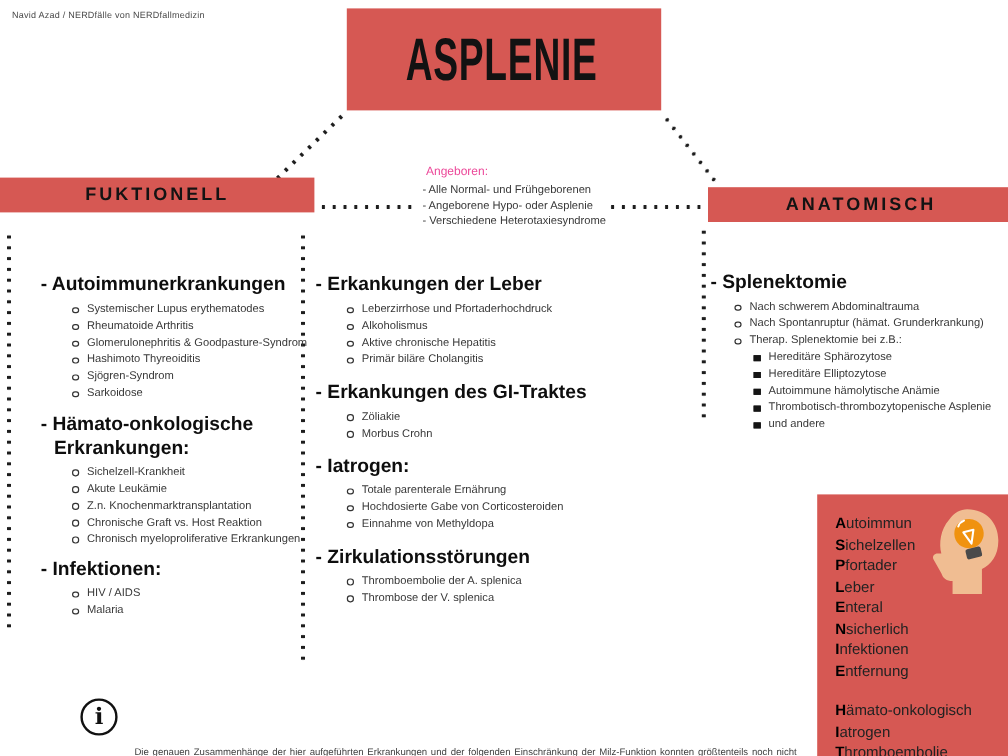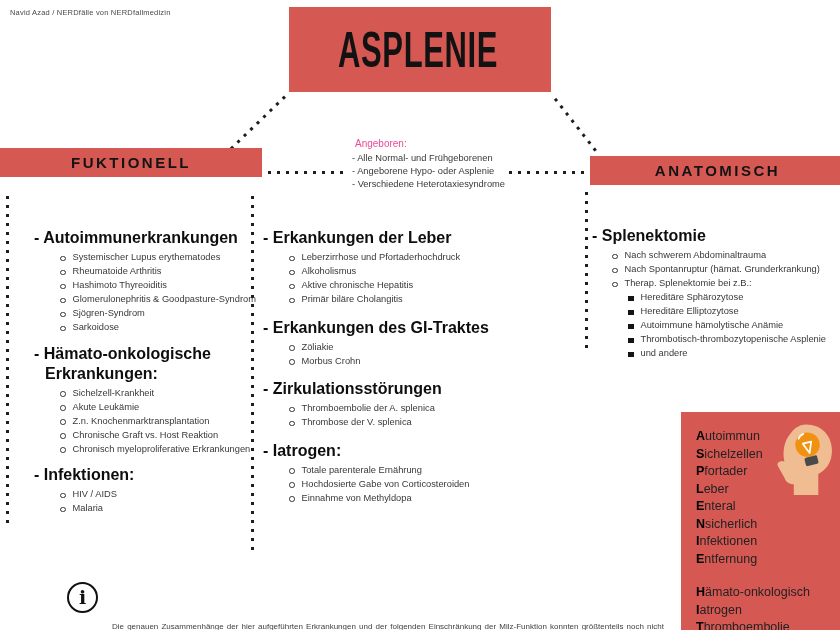--- a/index.html
+++ b/index.html
@@ -118,30 +118,30 @@
             <span class="li-text">Systemischer Lupus erythematodes</span>
           </div>
 
           <div class="li">
             <span class="marker"></span>
             <span class="li-text">Rheumatoide Arthritis</span>
           </div>
 
           <div class="li">
             <span class="marker"></span>
+            <span class="li-text">Glomerulonephritis &amp; Goodpasture-Syndrom</span>
+          </div>
+
+          <div class="li">
+            <span class="marker"></span>
             <span class="li-text">Hashimoto Thyreoiditis</span>
           </div>
 
           <div class="li">
             <span class="marker"></span>
-            <span class="li-text">Glomerulonephritis &amp; Goodpasture-Syndrom</span>
-          </div>
-
-          <div class="li">
-            <span class="marker"></span>
             <span class="li-text">Sjögren-Syndrom</span>
           </div>
 
           <div class="li">
             <span class="marker"></span>
             <span class="li-text">Sarkoidose</span>
           </div>
         </div>
     </div>
     <div class="sec">
@@ -227,51 +227,51 @@
           </div>
 
 
           <div class="li">
             <span class="marker"></span>
             <span class="li-text">Morbus Crohn</span>
           </div>
         </div>
     </div>
     <div class="sec">
+      <div class="sec-h">- Iatrogen:</div>
+      <div>
+
+          <div class="li">
+            <span class="marker"></span>
+            <span class="li-text">Totale parenterale Ernährung</span>
+          </div>
+
+          <div class="li">
+            <span class="marker"></span>
+            <span class="li-text">Hochdosierte Gabe von Corticosteroiden</span>
+          </div>
+
+          <div class="li">
+            <span class="marker"></span>
+            <span class="li-text">Einnahme von Methyldopa</span>
+          </div>
+        </div>
+    </div>
+    <div class="sec">
       <div class="sec-h">- Zirkulationsstörungen</div>
       <div>
 
           <div class="li">
             <span class="marker"></span>
             <span class="li-text">Thromboembolie der A. splenica</span>
           </div>
 
           <div class="li">
             <span class="marker"></span>
             <span class="li-text">Thrombose der V. splenica</span>
-          </div>
-        </div>
-    </div>
-    <div class="sec">
-      <div class="sec-h">- Iatrogen:</div>
-      <div>
-
-          <div class="li">
-            <span class="marker"></span>
-            <span class="li-text">Totale parenterale Ernährung</span>
-          </div>
-
-          <div class="li">
-            <span class="marker"></span>
-            <span class="li-text">Hochdosierte Gabe von Corticosteroiden</span>
-          </div>
-
-          <div class="li">
-            <span class="marker"></span>
-            <span class="li-text">Einnahme von Methyldopa</span>
           </div>
         </div>
     </div>
   </div>
 
   <div class="col col-anatomical">
     <div class="sec">
       <div class="sec-h">- Splenektomie</div>
       <div>
 

